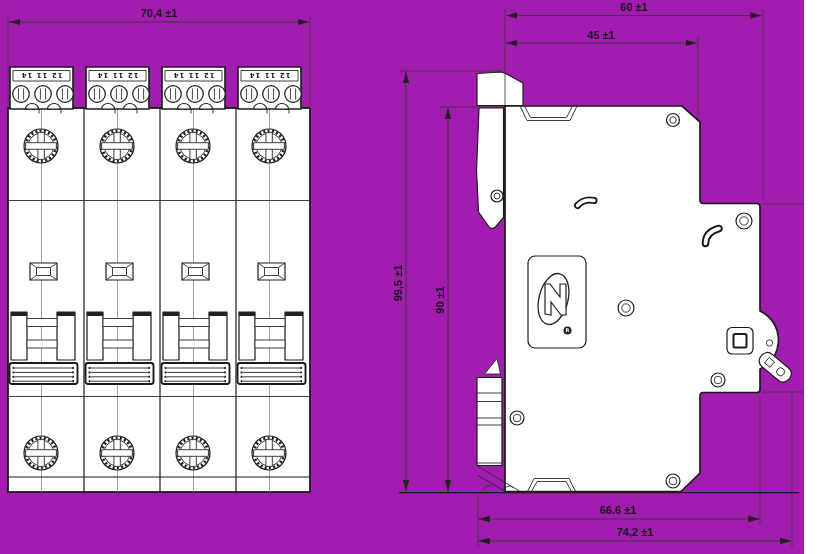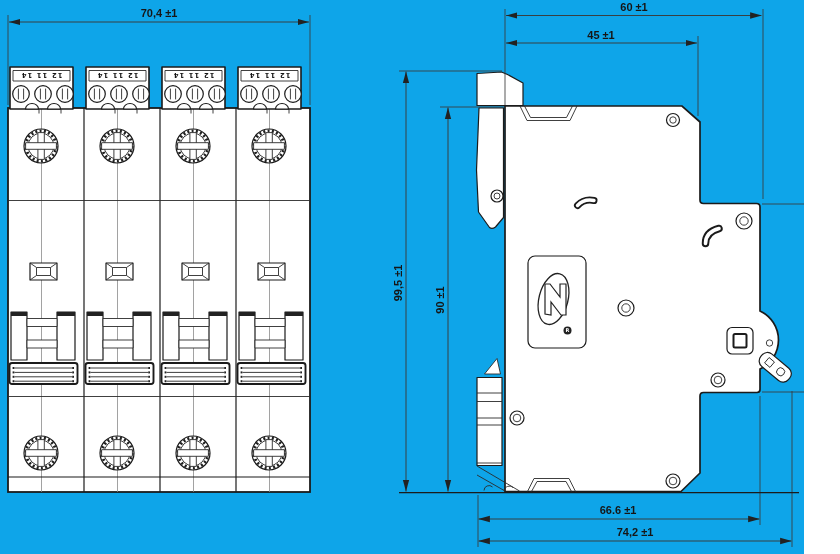--- a/index.html
+++ b/index.html
@@ -1,16 +1,16 @@
 <!DOCTYPE html>
 <html><head>
 <meta charset="utf-8">
 <style>
   html,body{margin:0;padding:0;background:#fff;}
-  .sheet{position:relative;width:804px;height:554px;background:#0ea5e9;overflow:hidden;
+  .sheet{position:relative;width:804px;height:554px;background:#a21caf;overflow:hidden;
          font-family:"Liberation Sans",sans-serif;}
   svg{display:block}
   .ln{fill:none;stroke:#1b1b1b;stroke-width:1.6;stroke-linejoin:round;}
   .md{fill:none;stroke:#1b1b1b;stroke-width:1.2;stroke-linejoin:round;}
   .tn{fill:none;stroke:#2a2a2a;stroke-width:0.9;stroke-linejoin:round;}
   .cl{fill:none;stroke:#8a8a8a;stroke-width:0.8;}
   .wf{fill:#ffffff;}
   .ext{fill:none;stroke:#3a3a3a;stroke-width:0.85;}
   .dimline{fill:none;stroke:#3a3a3a;stroke-width:0.95;}
   .dim{font:700 11px "Liberation Sans",sans-serif;fill:#161616;stroke:none;}

